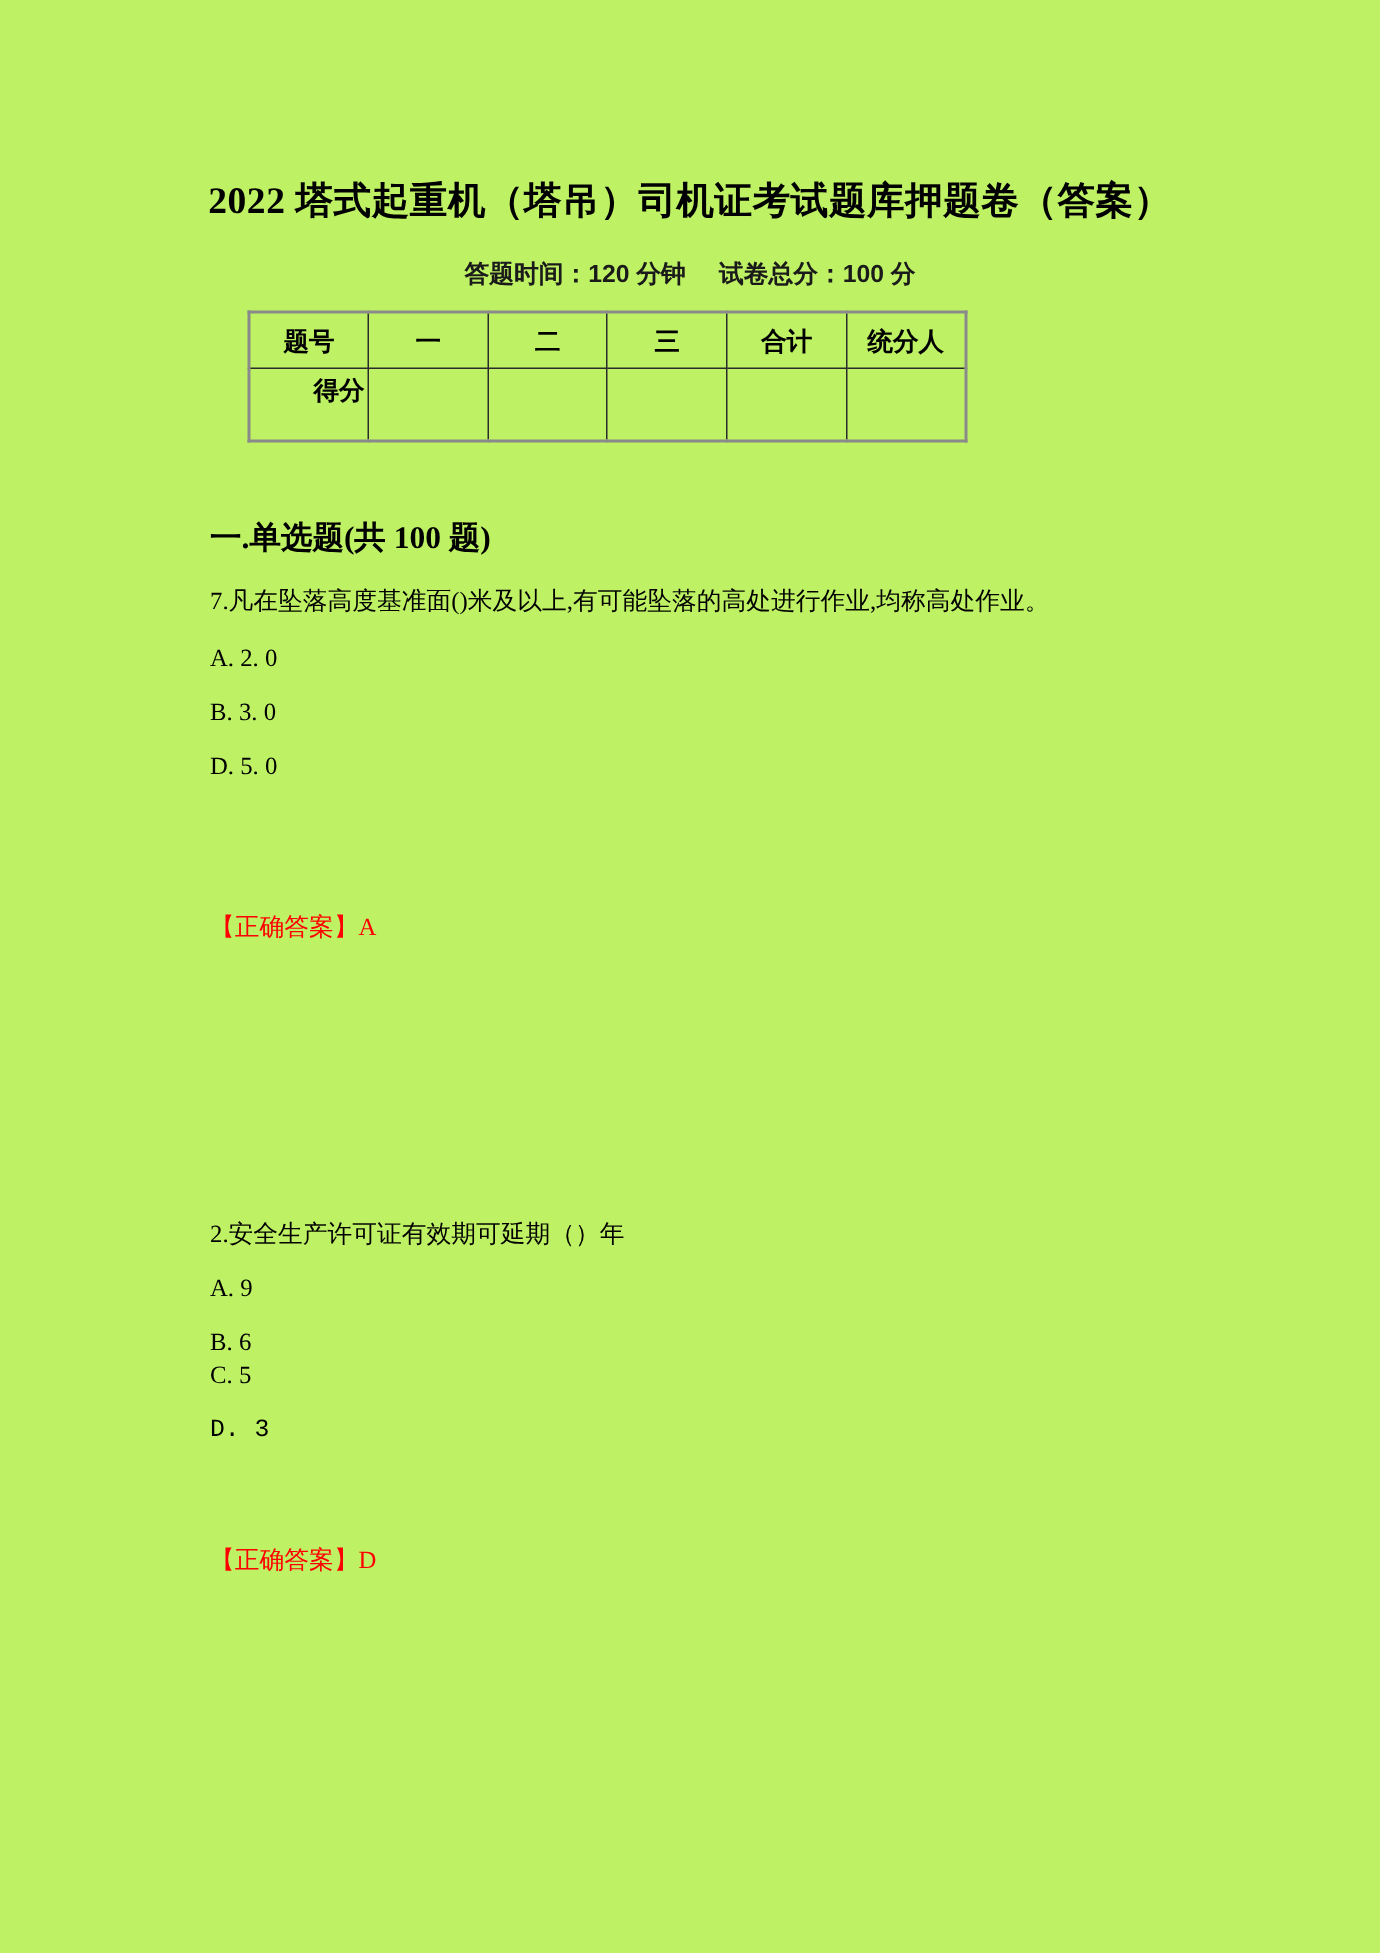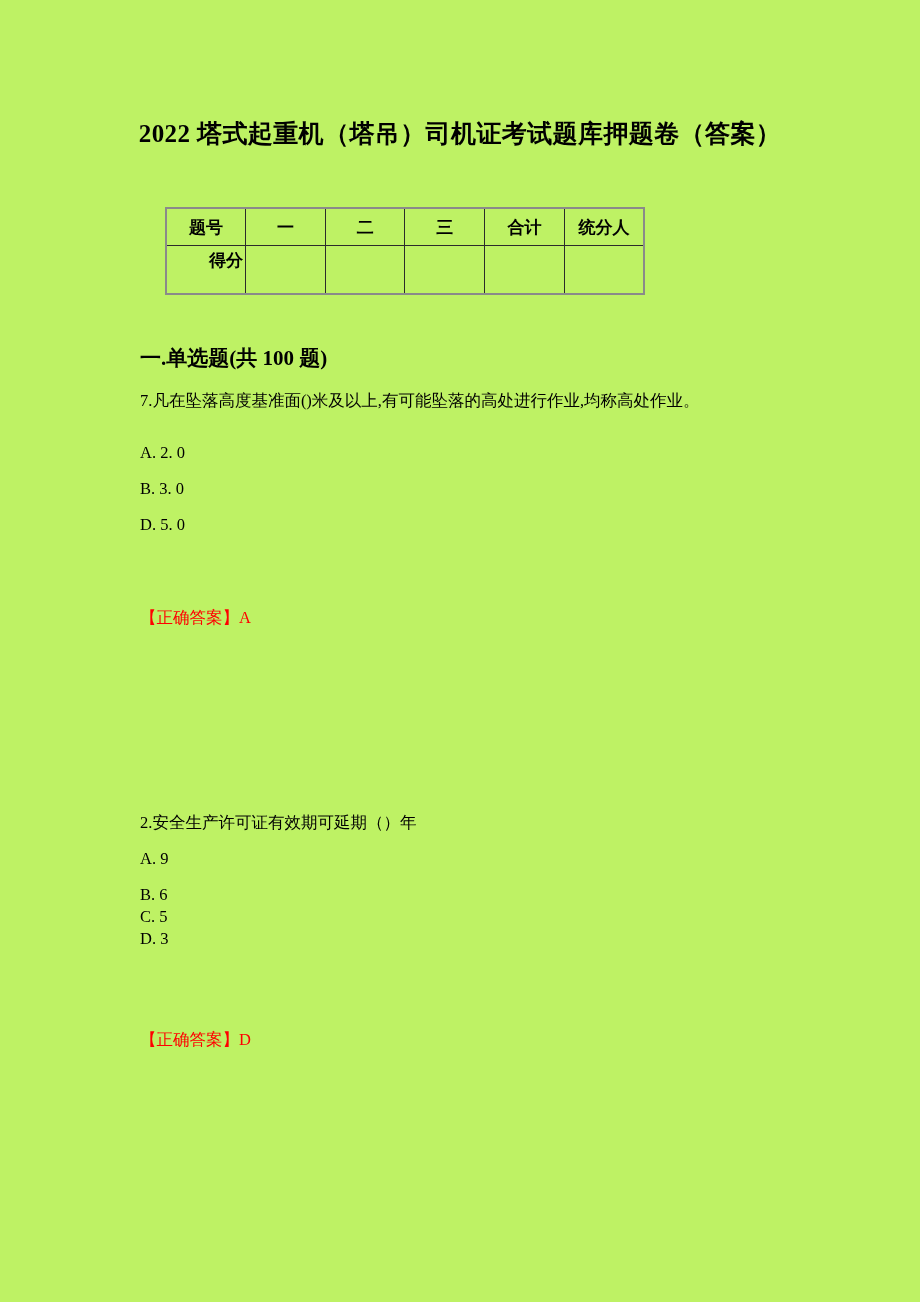--- a/index.html
+++ b/index.html
@@ -117,20 +117,23 @@
     white-space: nowrap;
   }
 </style>
 </head>
 <body>
 
 <div class="page">
 
   <div class="doc-title">2022 塔式起重机（塔吊）司机证考试题库押题卷（答案）</div>
 
+  <div class="doc-subtitle">
+    <span>答题时间：120 分钟</span><span class="gap"></span><span>试卷总分：100 分</span>
+  </div>
 
   <table class="score-table">
     <tbody>
       <tr class="header-row">
         <td>题号</td>
         <td>一</td>
         <td>二</td>
         <td>三</td>
         <td>合计</td>
         <td>统分人</td>
@@ -143,34 +146,34 @@
         <td></td>
         <td></td>
       </tr>
     </tbody>
   </table>
 
   <div class="section-heading">一.单选题(共 100 题)</div>
 
   <div class="question-block" style="top: 390px;">
     <div class="q-stem">7.凡在坠落高度基准面()米及以上,有可能坠落的高处进行作业,均称高处作业。</div>
-    <div class="q-option" style="margin-top: 30px;">A. 2. 0</div>
+    <div class="q-option" style="margin-top: 16px;">A. 2. 0</div>
     <div class="q-option" style="margin-top: 14px;">B. 3. 0</div>
     <div class="q-option" style="margin-top: 14px;">D. 5. 0</div>
   </div>
 
   <div class="question-block" style="top: 607px;">
     <div class="q-answer"><span>【正确答案】</span><span>A</span></div>
   </div>
 
   <div class="question-block" style="top: 812px;">
     <div class="q-stem">2.安全生产许可证有效期可延期（）年</div>
     <div class="q-option" style="margin-top: 14px;">A. 9</div>
     <div class="q-option" style="margin-top: 14px;">B. 6</div>
     <div class="q-option" style="">C. 5</div>
-    <div class="q-option" style="margin-top: 0;">D. 3</div>
+    <div class="q-option" style="margin-top: 14px; font-family: Liberation Mono, monospace;">D. 3</div>
   </div>
 
   <div class="question-block" style="top: 1029px;">
     <div class="q-answer"><span>【正确答案】</span><span>D</span></div>
   </div>
 
 </div>
 
 </body></html>

